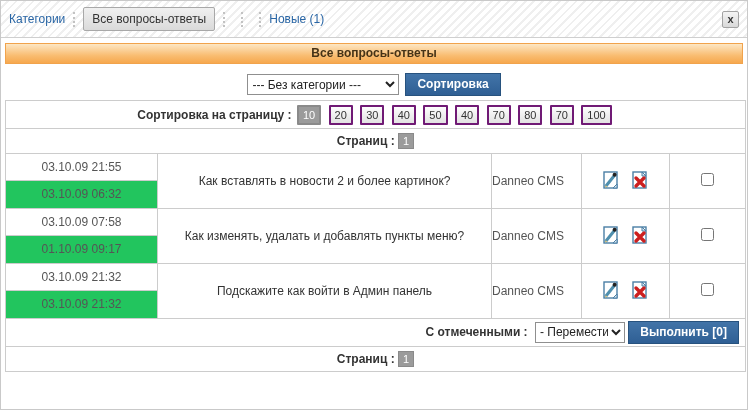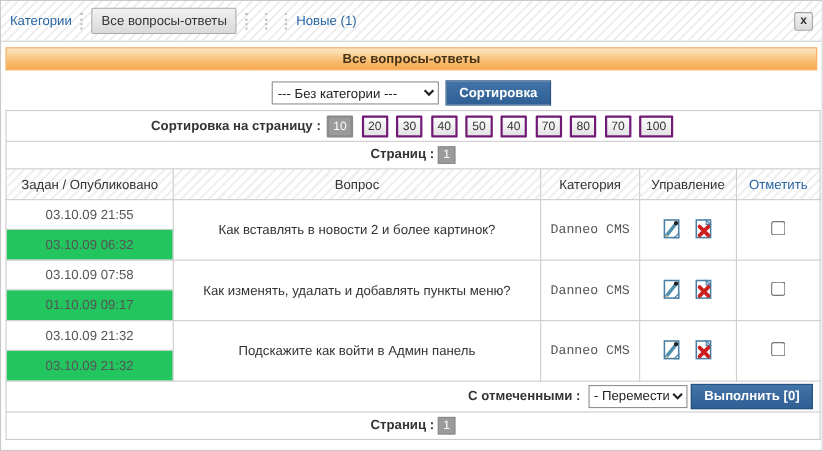--- a/index.html
+++ b/index.html
@@ -70,21 +70,21 @@
   }
   tr.thead td {
     height:28px; text-align:center; color:#333;
     background: repeating-linear-gradient(135deg, #ffffff 0px, #ffffff 4px, #efefef 4px, #efefef 6px);
   }
   tr.thead td.mark-head { color:#2a66a5; cursor:pointer; }
   td.date-cell { padding:0; }
   .date-top { height:27px; line-height:27px; text-align:center; color:#555; background:#fff; border-bottom:1px solid #ccc; }
   .date-bot { height:27px; line-height:27px; text-align:center; color:#555; background:#22c55e; }
   td.q-cell { text-align:center; color:#333; height:55px; padding:0 6px; }
-  td.cat-cell { text-align:center; color:#555;font-family:Liberation Mono, monospace; }
+  td.cat-cell { text-align:left; color:#555; }
   td.mng-cell { text-align:center; }
   td.mark-cell { text-align:center; }
   .icon-btn { display:inline-block; margin:0 3px; cursor:pointer; vertical-align:middle; }
   .r-actions td { height:28px; text-align:right; padding-right:6px; }
   .r-actions .lbl { margin-right:4px; }
   input[type="checkbox"] { width:13px; height:13px; }
 </style>
 </head>
 <body>
 
@@ -136,27 +136,20 @@
       </td>
     </tr>
 
     <tr class="r-pages">
       <td colspan="5">
         <span class="lbl">Страниц :</span>
         <span class="page-box">1</span>
       </td>
     </tr>
 
-    <tr class="thead">
-      <td>Задан / Опубликовано</td>
-      <td>Вопрос</td>
-      <td>Категория</td>
-      <td>Управление</td>
-      <td class="mark-head">Отметить</td>
-    </tr>
 
     <tr>
       <td class="date-cell">
         <div class="date-top">03.10.09 21:55</div>
         <div class="date-bot">03.10.09 06:32</div>
       </td>
       <td class="q-cell">Как вставлять в новости 2 и более картинок?</td>
       <td class="cat-cell">Danneo CMS</td>
       <td class="mng-cell">
         <span class="icon-btn">

